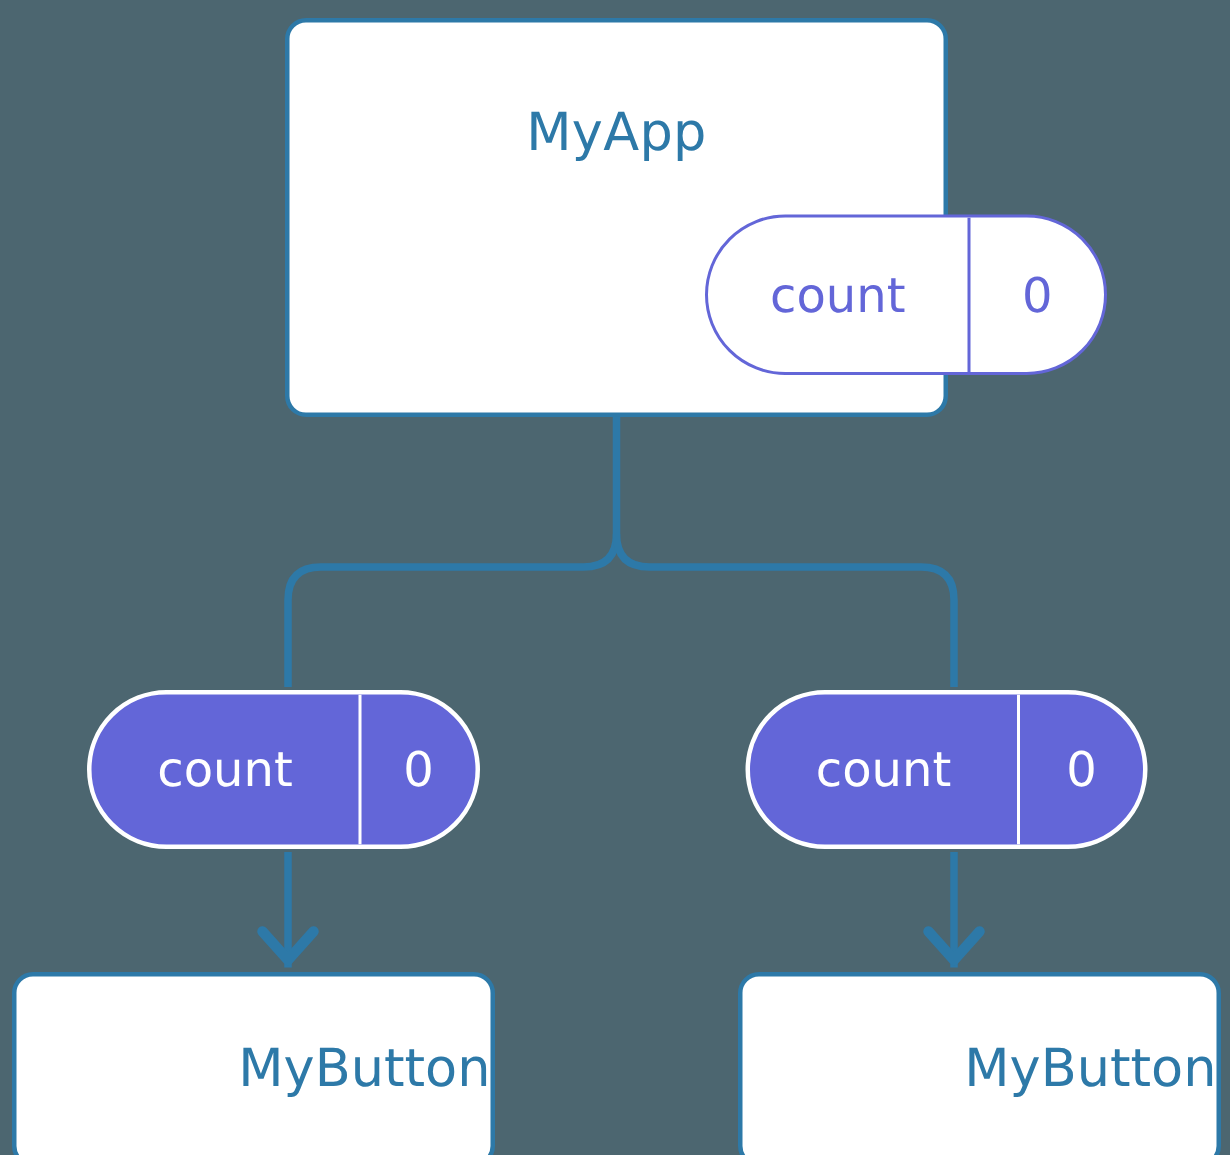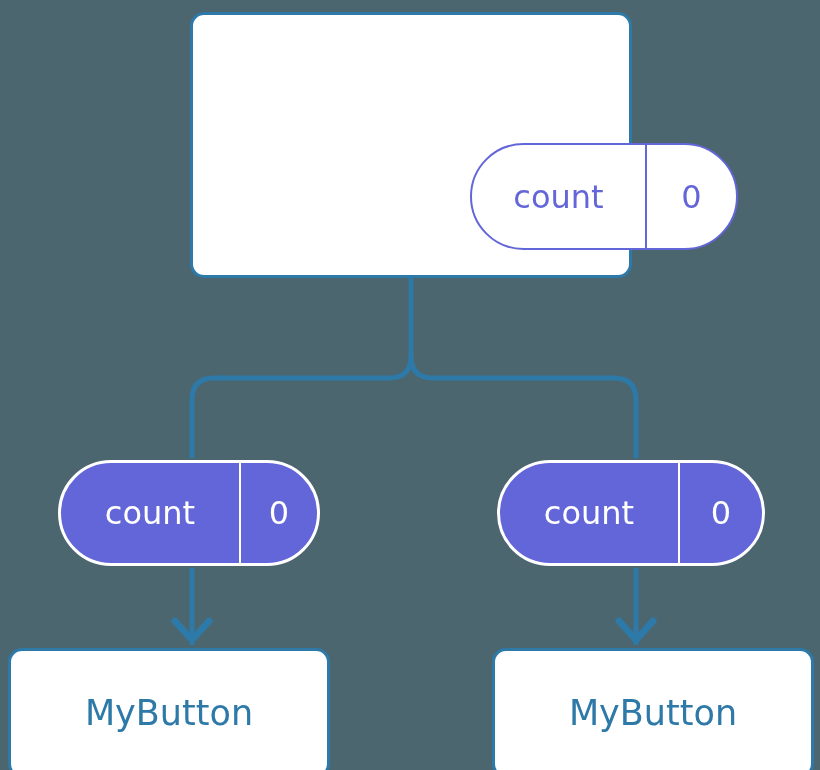--- a/index.html
+++ b/index.html
@@ -127,21 +127,21 @@
   }
   .card-leaf-right {
     left: 492px;
     width: 322px;
   }
   .leaf-label {
     position: absolute;
     left: 0;
     right: 0;
     top: 42px;
-    text-align: center;
+    text-align: right;
     font-size: 35px;
     color: #2d79a8;
     white-space: nowrap;
   }
 </style>
 </head>
 <body>
 
 <div id="stage">
 
@@ -153,20 +153,21 @@
     <path d="M 411 356 Q 411 378 433 378 L 614 378 Q 636 378 636 400 L 636 458" fill="none" stroke="#2d79a8" stroke-width="5" stroke-linecap="butt"></path>
 
     <path d="M 192 568 L 192 645" fill="none" stroke="#2d79a8" stroke-width="5"></path>
     <path d="M 175 621 L 192 640 L 209 621" fill="none" stroke="#2d79a8" stroke-width="7" stroke-linecap="round" stroke-linejoin="round"></path>
 
     <path d="M 636 568 L 636 645" fill="none" stroke="#2d79a8" stroke-width="5"></path>
     <path d="M 619 621 L 636 640 L 653 621" fill="none" stroke="#2d79a8" stroke-width="7" stroke-linecap="round" stroke-linejoin="round"></path>
   </svg>
 
   <div class="card card-root">
+    <div class="card-title">MyApp</div>
 
     <div class="pill pill-outline">
       <div class="pill-key">count</div>
       <div class="pill-val">0</div>
     </div>
   </div>
 
   <div class="pill pill-filled pill-left">
     <div class="pill-key">count</div>
     <div class="pill-val">0</div>

